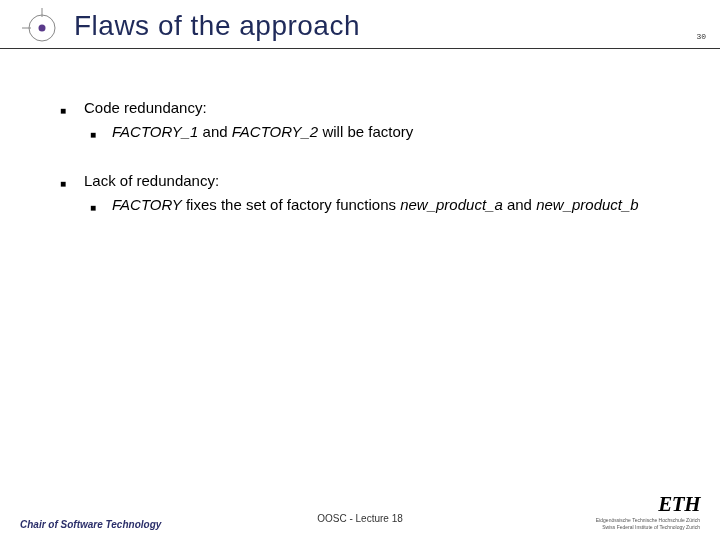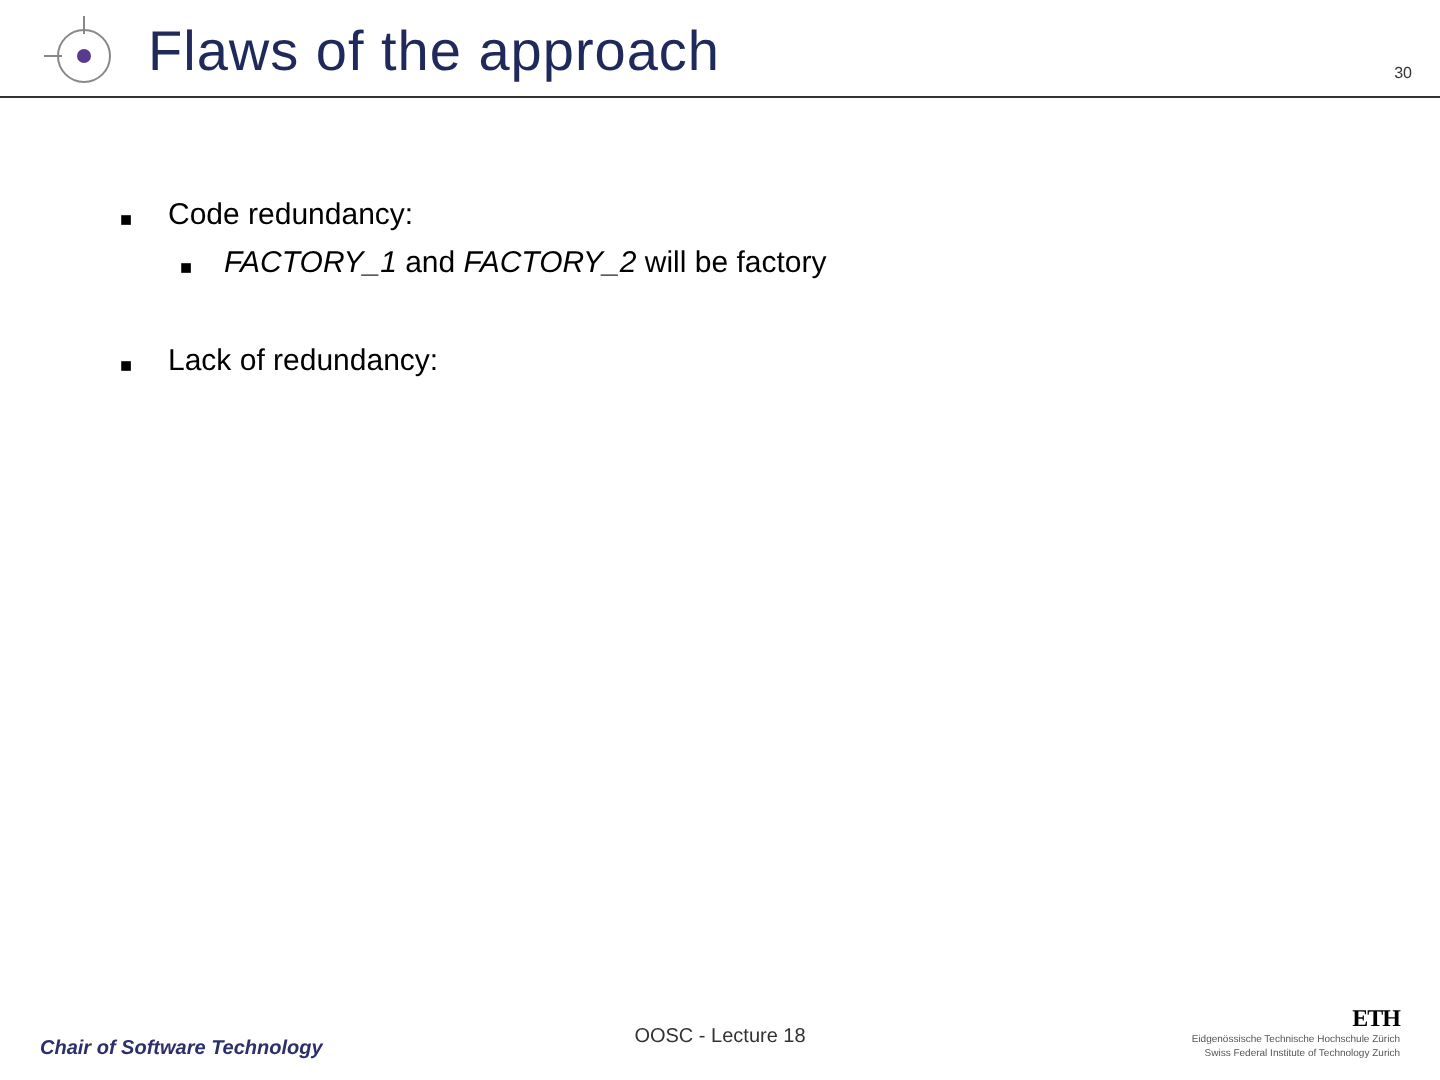--- a/index.html
+++ b/index.html
@@ -2,34 +2,34 @@
 <html><head>
 <meta charset="utf-8">
 <style>
   * { margin: 0; padding: 0; box-sizing: border-box; }
   html, body { width: 720px; height: 540px; background: #fff; font-family: Verdana, Geneva, sans-serif; color: #000; overflow: hidden; }
   .slide { position: relative; width: 720px; height: 540px; }
   .header { position: relative; padding: 10px 20px 6px 20px; }
   .logo { position: absolute; left: 22px; top: 8px; width: 40px; height: 40px; }
   .title { font-size: 28px; color: #1f2a5a; margin-left: 54px; font-weight: 400; letter-spacing: 0.5px; }
   .rule { position: absolute; left: 0; top: 48px; width: 100%; height: 1px; background: #333; }
-  .pagenum { position: absolute; right: 14px; top: 32px; font-size: 8px; color: #333; }
+  .pagenum { position: absolute; right: 14px; top: 32px; font-size: 8px; color: #333; font-family: Liberation Mono, monospace; }
   .body { padding: 50px 40px 0 60px; font-size: 15px; line-height: 1.35; }
   ul { list-style: none; }
   .lvl1 > li { margin-bottom: 28px; position: relative; padding-left: 24px; }
   .lvl1 > li::before { content: "■"; position: absolute; left: 0; top: 6px; font-size: 10px; color: #000; }
   .lvl2 { margin-top: 4px; }
   .lvl2 > li { position: relative; padding-left: 28px; }
   .lvl2 > li::before { content: "■"; position: absolute; left: 6px; top: 6px; font-size: 10px; color: #000; }
   .em { font-style: italic; }
   .footer { position: absolute; bottom: 10px; left: 0; width: 100%; padding: 0 20px; display: flex; justify-content: space-between; align-items: flex-end; font-size: 10px; }
   .footer-left { font-weight: bold; font-style: italic; color: #2b2f6a; }
   .footer-center { position: absolute; left: 50%; transform: translateX(-50%); bottom: 16px; font-size: 10px; color: #333; }
   .footer-right { text-align: right; }
-  .eth { font-family: Georgia, 'Times New Roman', serif; font-weight: bold; font-size: 12px; letter-spacing: -0.5px; }
+  .eth { font-family: Georgia, 'Times New Roman', serif; font-weight: bold; font-style: italic; font-size: 21px; letter-spacing: -0.5px; }
   .eth-sub { font-size: 5px; color: #555; line-height: 1.1; margin-top: 1px; }
 </style>
 </head>
 <body>
 
 <div class="slide">
   <div class="header">
     <svg class="logo" viewBox="0 0 40 40">
       <circle cx="20" cy="20" r="13" fill="none" stroke="#888" stroke-width="1"></circle>
       <circle cx="20" cy="20" r="3.5" fill="#5a3a8a"></circle>
@@ -39,21 +39,23 @@
     <div class="title">Flaws of the approach</div>
     <div class="rule"></div>
     <div class="pagenum">30</div>
   </div>
 
   <div class="body">
     <ul class="lvl1" id="bullets">
         <li><span>Code redundancy</span><span>:</span><ul class="lvl2">
             <li><span class="em">FACTORY_1</span><span> and </span><span class="em">FACTORY_2</span><span> will be factory</span></li>
           </ul></li>
-        <li><span>Lack of redundancy</span><span>:</span></li>
+        <li><span>Lack of redundancy</span><span>:</span><ul class="lvl2">
+            <li><span class="em">FACTORY</span><span> fixes the set of factory functions </span><span class="em">new_product_a</span><span> and </span><span class="em">new_product_b</span></li>
+          </ul></li>
       </ul>
   </div>
 
   <div class="footer">
     <div class="footer-left">Chair of Software Technology</div>
     <div class="footer-right">
       <div class="eth">ETH</div>
       <div class="eth-sub">Eidgenössische Technische Hochschule Zürich</div>
       <div class="eth-sub">Swiss Federal Institute of Technology Zurich</div>
     </div>

